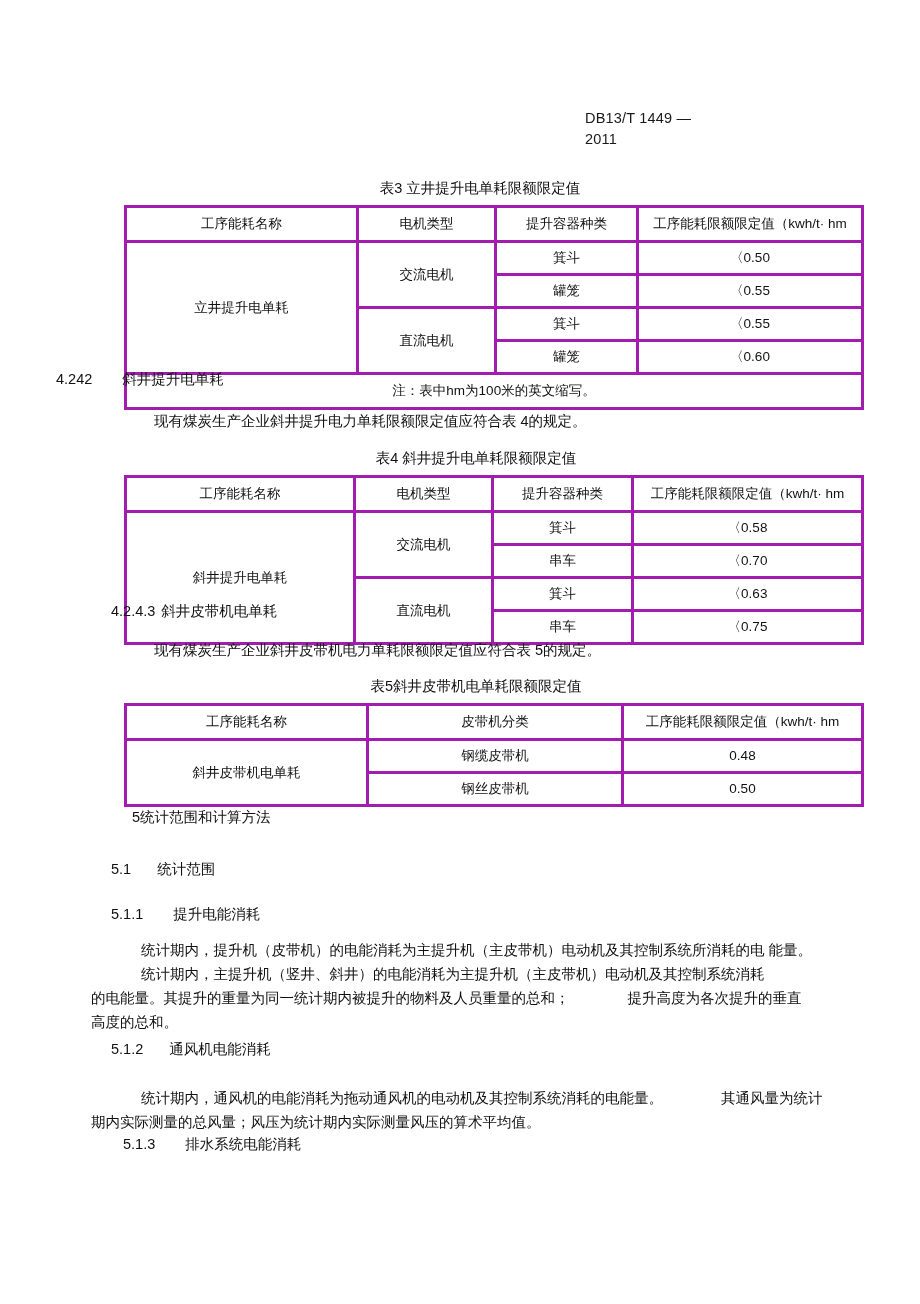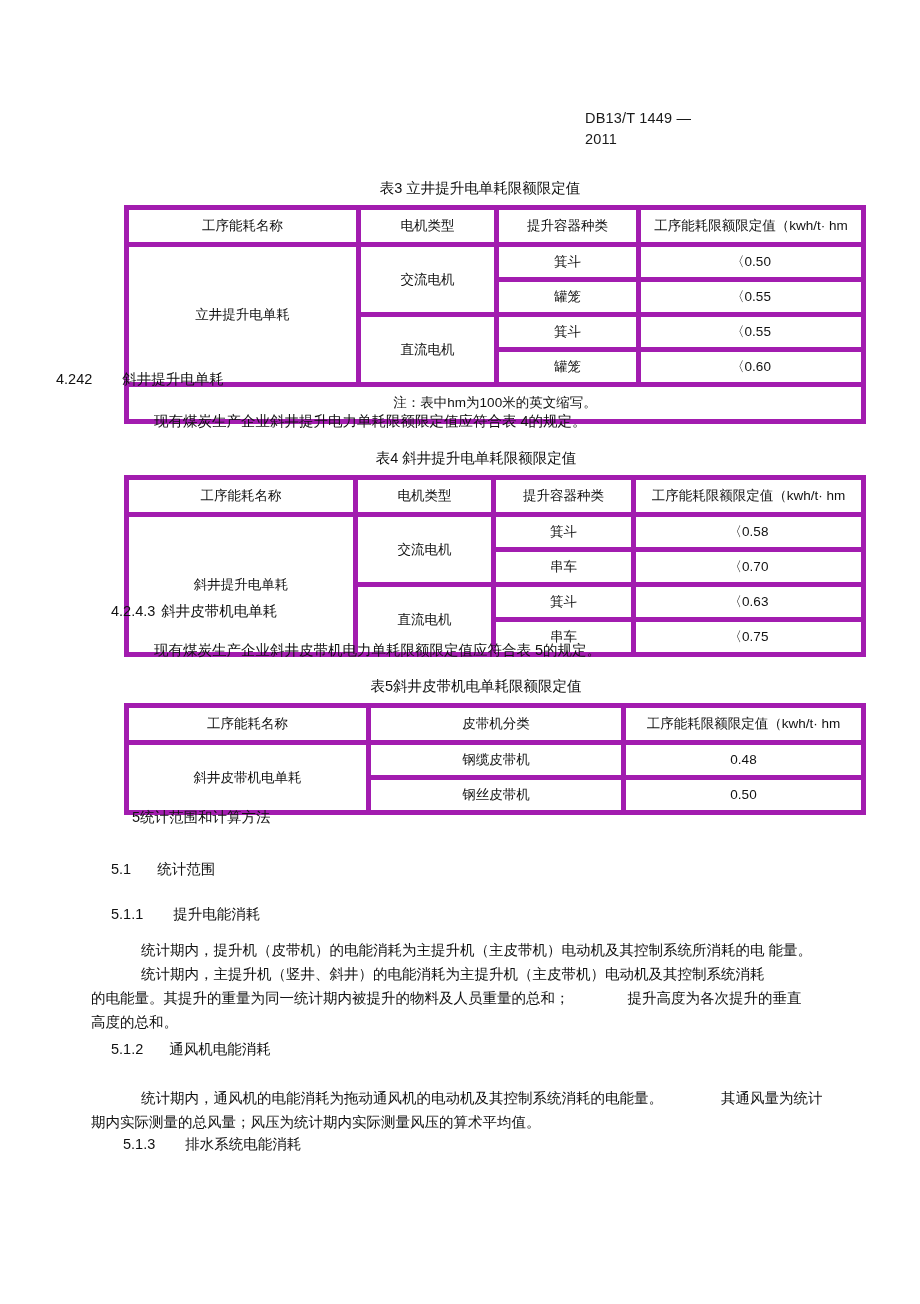--- a/index.html
+++ b/index.html
@@ -49,21 +49,21 @@
 
   table.std {
     border-collapse: collapse;
     margin: 0 0 0 108px;
     width: 737px;
     table-layout: fixed;
     font-size: 13.5px;
     color: #111;
   }
   table.std td {
-    border: 5px solid #a21caf;
+    border: 3px solid #a21caf;
     text-align: center;
     vertical-align: middle;
     padding: 5px 2px;
     line-height: 18px;
     white-space: nowrap;
     overflow: hidden;
   }
   .r-head td { height: 22px; }
   .r-body td { height: 20px; }
 

